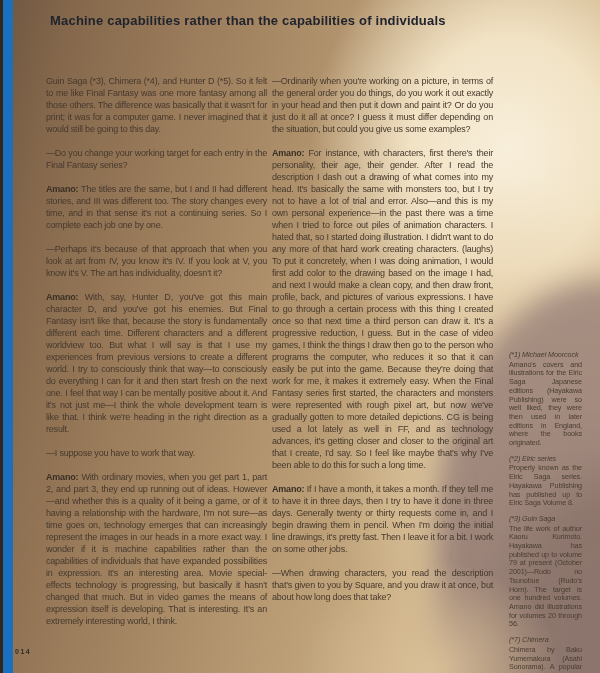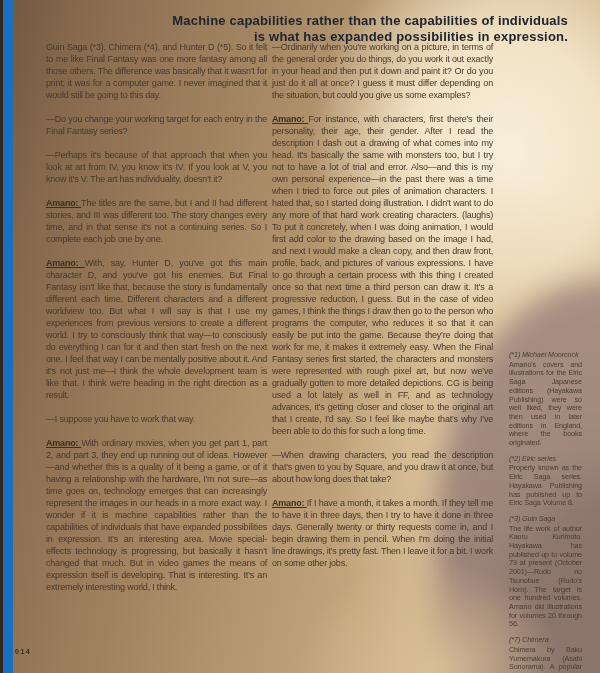--- a/index.html
+++ b/index.html
@@ -31,32 +31,32 @@
   }
   .photo-glow-bottom {
     position:absolute; left:300px; top:560px; width:260px; height:220px;
     background:radial-gradient(closest-side, #d9bf97 0%, rgba(217,191,151,0) 100%);
   }
   
   .left-edge { position:absolute; left:0; top:0; width:3px; height:100%; background:#33271c; }
   .blue-strip { position:absolute; left:3px; top:0; width:10px; height:100%; background:#1a6fbe; }
   
   .title {
-    position:absolute; left:34px; right:32px; top:13px; text-align:right;
+    position:absolute; left:50px; right:32px; top:13px; text-align:left;
     font-weight:bold; font-size:13px; line-height:16px; color:#20242e; letter-spacing:0.2px;
   }
   
-  .col { position:absolute; top:41px; }
+  .col { position:absolute; top:75px; }
   .col-left { left:46px; width:221px; }
   .col-mid  { left:272px; width:221px; }
   .col p {
     margin:0 0 12px; font-size:9px; line-height:12px; letter-spacing:-0.2px;
     text-align:justify; color:#46392d;
   }
-  .col p strong { font-weight:bold; color:#3a2f25;text-decoration:underline; }
+  .col p strong { font-weight:bold; color:#3a2f25; }
   
   .sidebar { position:absolute; left:497px; top:351px; width:97px; }
   .sidebar p {
     margin:0 12px 7px; font-size:7.2px; line-height:8.7px; letter-spacing:-0.1px;
     text-align:justify; color:#4a3d31;
   }
   .fn-heading { display:block; font-style:italic; margin-bottom:1px; }
   
   .page-num {
     position:absolute; left:15px; top:648px; font-size:7px; font-weight:bold;
@@ -72,37 +72,36 @@
   <div class="photo-mid"></div>
   <div class="head-shape"></div>
   <div class="head-shadow"></div>
   <div class="photo-glow-bottom"></div>
 
   <div class="left-edge"></div>
   <div class="blue-strip"></div>
 
   <div class="title">
     <span>Machine capabilities rather than the capabilities of individuals</span><br>
-    <span>is what has expanded possibilities in expression.</span>
   </div>
 
   <div class="col col-left">
       <p>Guin Saga (*3), Chimera (*4), and Hunter D (*5). So it felt to me like Final Fantasy was one more fantasy among all those others. The difference was basically that it wasn't for print; it was for a computer game. I never imagined that it would still be going to this day.</p>
       <p>—Do you change your working target for each entry in the Final Fantasy series?</p>
+      <p><strong>Amano: </strong>The titles are the same, but I and II had different stories, and III was different too. The story changes every time, and in that sense it's not a continuing series. So I complete each job one by one.</p>
       <p>—Perhaps it's because of that approach that when you look at art from IV, you know it's IV. If you look at V, you know it's V. The art has individuality, doesn't it?</p>
-      <p><strong>Amano: </strong>The titles are the same, but I and II had different stories, and III was different too. The story changes every time, and in that sense it's not a continuing series. So I complete each job one by one.</p>
       <p><strong>Amano: </strong>With, say, Hunter D, you've got this main character D, and you've got his enemies. But Final Fantasy isn't like that, because the story is fundamentally different each time. Different characters and a different worldview too. But what I will say is that I use my experiences from previous versions to create a different world. I try to consciously think that way—to consciously do everything I can for it and then start fresh on the next one. I feel that way I can be mentally positive about it. And it's not just me—I think the whole development team is like that. I think we're heading in the right direction as a result.</p>
       <p>—I suppose you have to work that way.</p>
       <p><strong>Amano: </strong>With ordinary movies, when you get part 1, part 2, and part 3, they end up running out of ideas. However—and whether this is a quality of it being a game, or of it having a relationship with the hardware, I'm not sure—as time goes on, technology emerges that can increasingly represent the images in our heads in a more exact way. I wonder if it is machine capabilities rather than the capabilities of individuals that have expanded possibilities in expression. It's an interesting area. Movie special-effects technology is progressing, but basically it hasn't changed that much. But in video games the means of expression itself is developing. That is interesting. It's an extremely interesting world, I think.</p>
     </div>
   <div class="col col-mid">
       <p>—Ordinarily when you're working on a picture, in terms of the general order you do things, do you work it out exactly in your head and then put it down and paint it? Or do you just do it all at once? I guess it must differ depending on the situation, but could you give us some examples?</p>
       <p><strong>Amano: </strong>For instance, with characters, first there's their personality, their age, their gender. After I read the description I dash out a drawing of what comes into my head. It's basically the same with monsters too, but I try not to have a lot of trial and error. Also—and this is my own personal experience—in the past there was a time when I tried to force out piles of animation characters. I hated that, so I started doing illustration. I didn't want to do any more of that hard work creating characters. (laughs) To put it concretely, when I was doing animation, I would first add color to the drawing based on the image I had, and next I would make a clean copy, and then draw front, profile, back, and pictures of various expressions. I have to go through a certain process with this thing I created once so that next time a third person can draw it. It's a progressive reduction, I guess. But in the case of video games, I think the things I draw then go to the person who programs the computer, who reduces it so that it can easily be put into the game. Because they're doing that work for me, it makes it extremely easy. When the Final Fantasy series first started, the characters and monsters were represented with rough pixel art, but now we've gradually gotten to more detailed depictions. CG is being used a lot lately as well in FF, and as technology advances, it's getting closer and closer to the original art that I create, I'd say. So I feel like maybe that's why I've been able to do this for such a long time.</p>
+      <p><strong>Amano: </strong>If I have a month, it takes a month. If they tell me to have it in three days, then I try to have it done in three days. Generally twenty or thirty requests come in, and I begin drawing them in pencil. When I'm doing the initial line drawings, it's pretty fast. Then I leave it for a bit. I work on some other jobs.</p>
       <p>—When drawing characters, you read the description that's given to you by Square, and you draw it at once, but about how long does that take?</p>
-      <p><strong>Amano: </strong>If I have a month, it takes a month. If they tell me to have it in three days, then I try to have it done in three days. Generally twenty or thirty requests come in, and I begin drawing them in pencil. When I'm doing the initial line drawings, it's pretty fast. Then I leave it for a bit. I work on some other jobs.</p>
     </div>
 
   <div class="sidebar">
       <p><span class="fn-heading">(*1) Michael Moorcock</span><span>Amano's covers and illustrations for the Elric Saga Japanese editions (Hayakawa Publishing) were so well liked, they were then used in later editions in England, where the books originated.</span></p>
       <p><span class="fn-heading">(*2) Elric series</span><span>Properly known as the Elric Saga series. Hayakawa Publishing has published up to Elric Saga Volume 8.</span></p>
       <p><span class="fn-heading">(*3) Guin Saga</span><span>The life work of author Kaoru Kurimoto. Hayakawa has published up to volume 79 at present (October 2001)—Rudo no Tsunobue (Rudo's Horn). The target is one hundred volumes. Amano did illustrations for volumes 20 through 56.</span></p>
       <p><span class="fn-heading">(*7) Chimera</span><span>Chimera by Baku Yumemakura (Asahi Sonorama). A popular series that began in 1977 and continues to the present day. Amano did the covers and illustrations.</span></p>
       <p><span class="fn-heading">(*5) Hunter D</span><span>Vampire Hunter D by Hideyuki Kikuchi (Asahi Sonorama). A popular series that began in 1983 and continues to the present day. Amano did the covers and illustrations.</span></p>
     </div>
 

